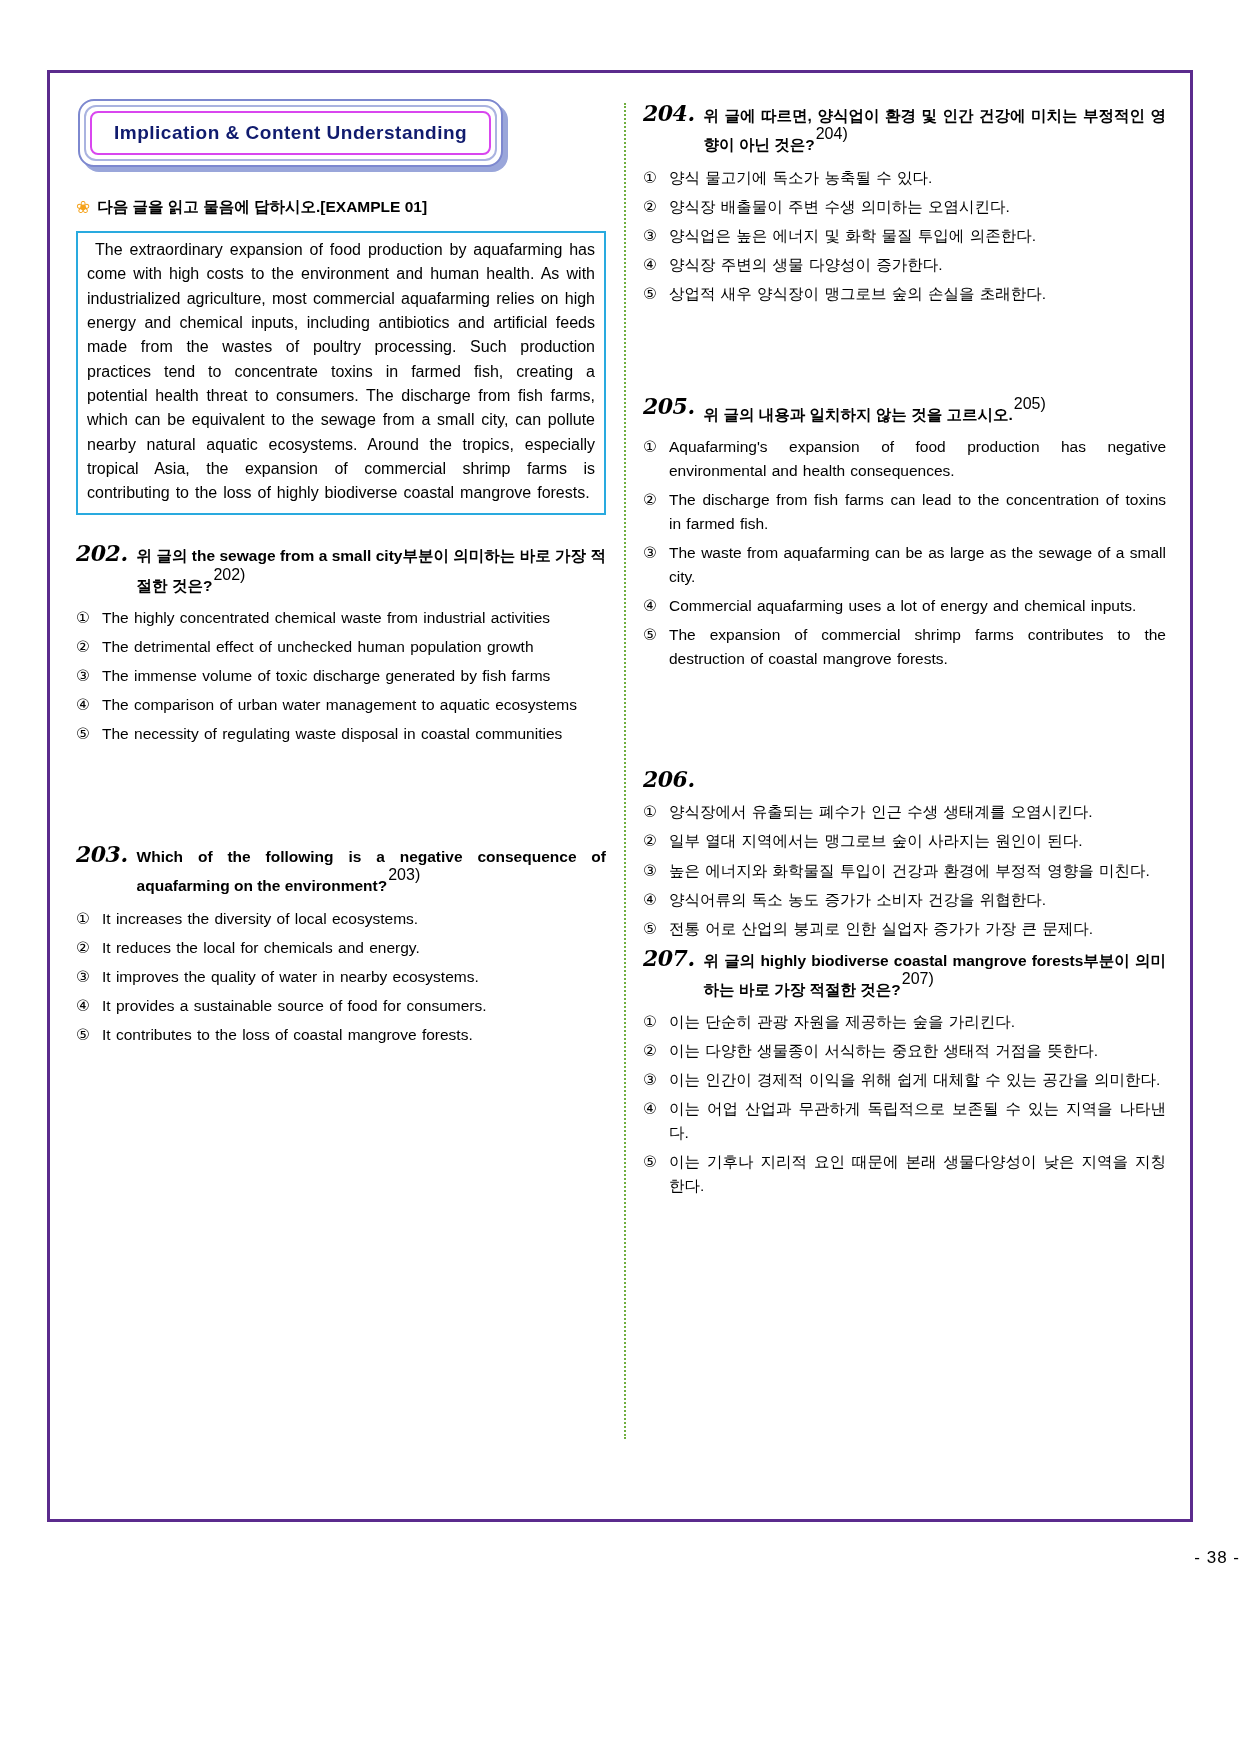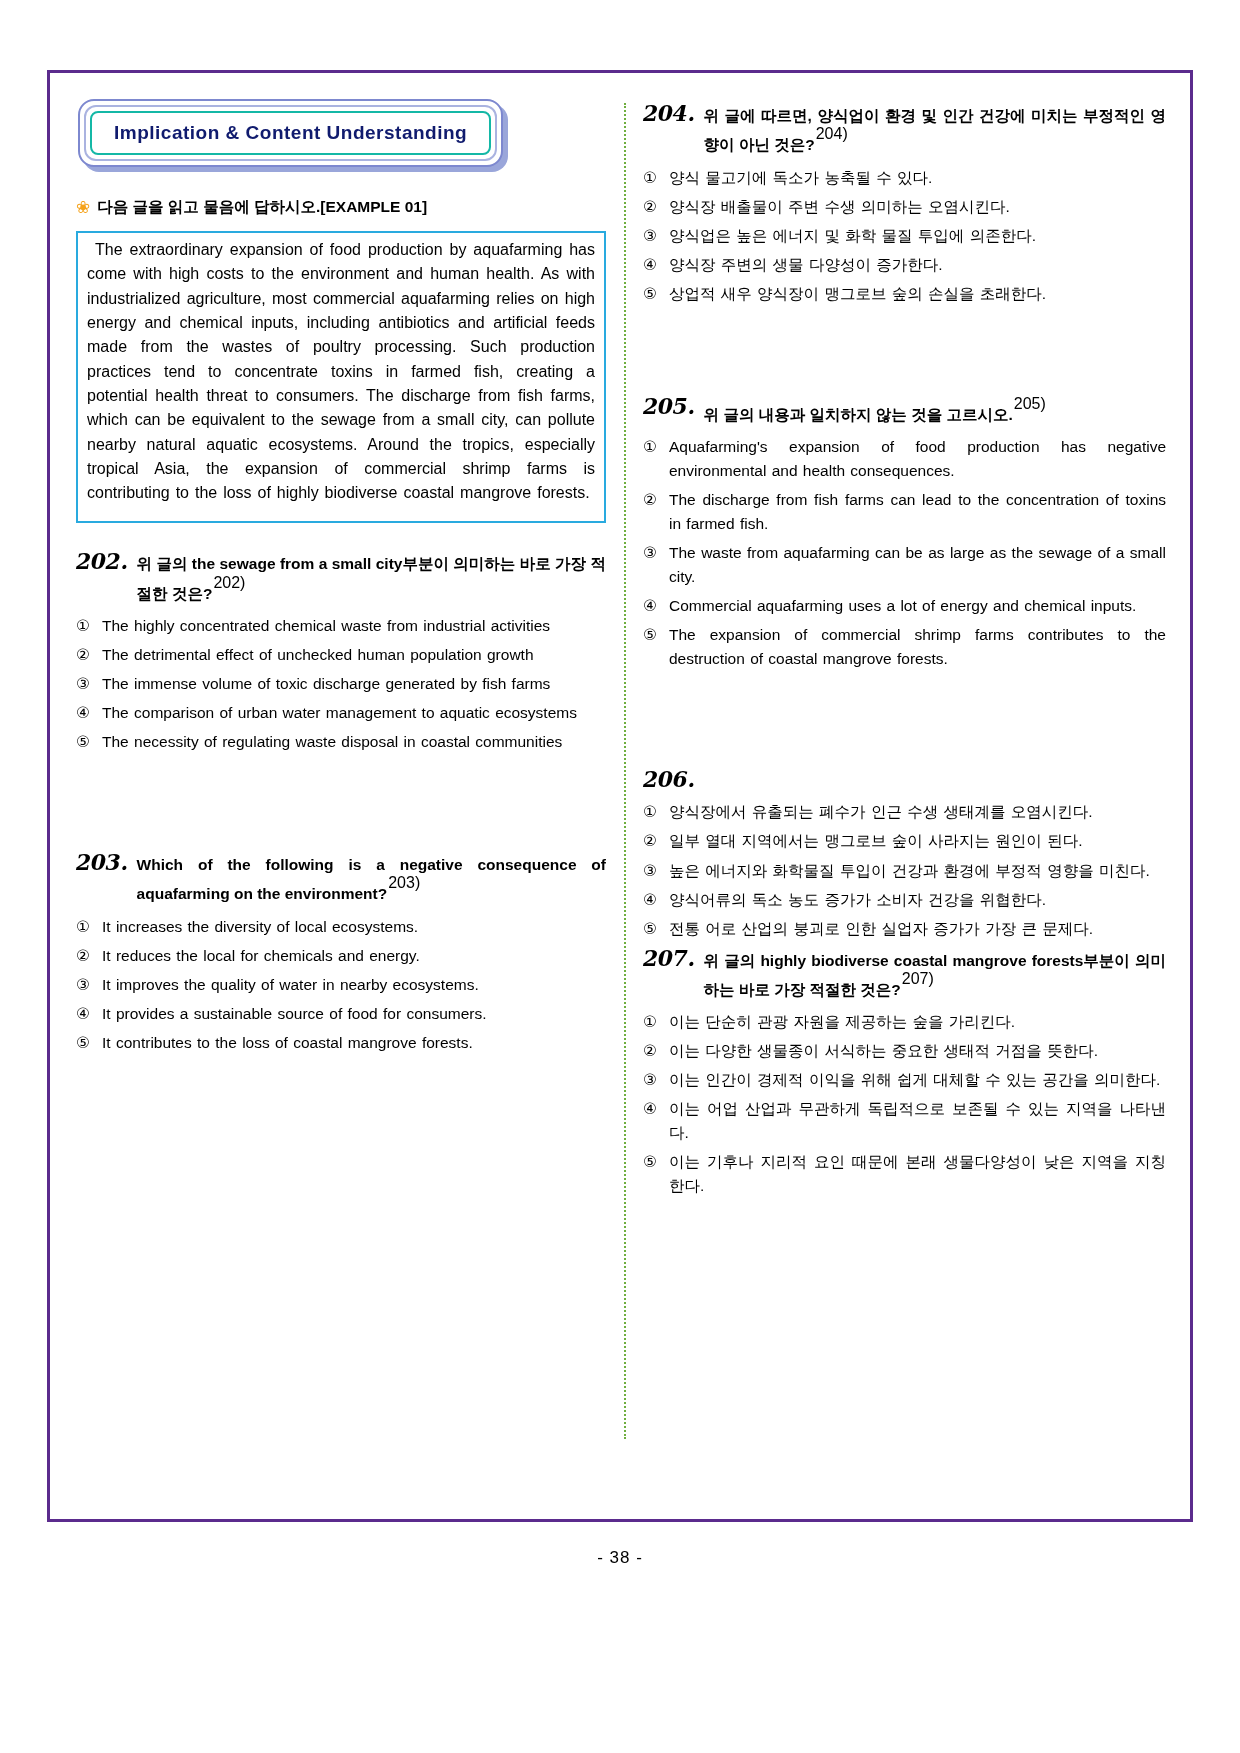--- a/index.html
+++ b/index.html
@@ -23,32 +23,32 @@
   .col.right { flex:1 1 auto; min-width:0; }
 
   
   .title-box {
     display:inline-block; margin:4px 0 0 2px;
     border:2px solid #7d88cf; border-radius:16px; padding:4px;
     box-shadow:5px 5px 0 #9aa6da; background:#fff;
   }
   .title-mid { border:2px solid #aab3e0; border-radius:12px; padding:4px; }
   .title-inner {
-    border:2px solid #14b8a6; border-radius:8px; padding:9px 22px;
+    border:2px solid #d946ef; border-radius:8px; padding:9px 22px;
     font-size:19px; font-weight:bold; letter-spacing:.5px; color:#101b6e;
     white-space:nowrap;
   }
 
   
   .instruction { margin-top:30px; font-size:15.5px; font-weight:bold; display:flex; align-items:center; }
   .flower { color:#f5a31c; font-size:17px; margin-right:7px; line-height:1; }
 
   
   .passage {
-    margin-top:13px; border:2px solid #29aadf; padding:5px 9px 16px 9px;
+    margin-top:13px; border:2px solid #29aadf; padding:5px 9px 8px 9px;
   }
   .passage p {
     margin:0; font-size:16px; line-height:1.52; text-align:justify;
     word-spacing:1.5px; text-indent:8px;
   }
 
   
   .question { margin-top:0; }
   .q-head { display:flex; align-items:flex-start; margin-bottom:9px; }
   .q-num {
@@ -71,21 +71,21 @@
   .q202 { margin-top:26px; }
   .q203 { margin-top:96px; }
   .q204 { margin-top:6px; }
   .q205 { margin-top:88px; }
   .q206 { margin-top:96px; }
   .q207 { }
 
   
   .footer {
     position:absolute; left:0; top:1548px; width:100%;
-    text-align:center; font-size:17px; letter-spacing:1px;
+    text-align:right; font-size:17px; letter-spacing:1px;
   }
 </style>
 </head>
 <body>
 
 <div class="sheet">
   <div class="frame">
 
     <div class="col left">
 

